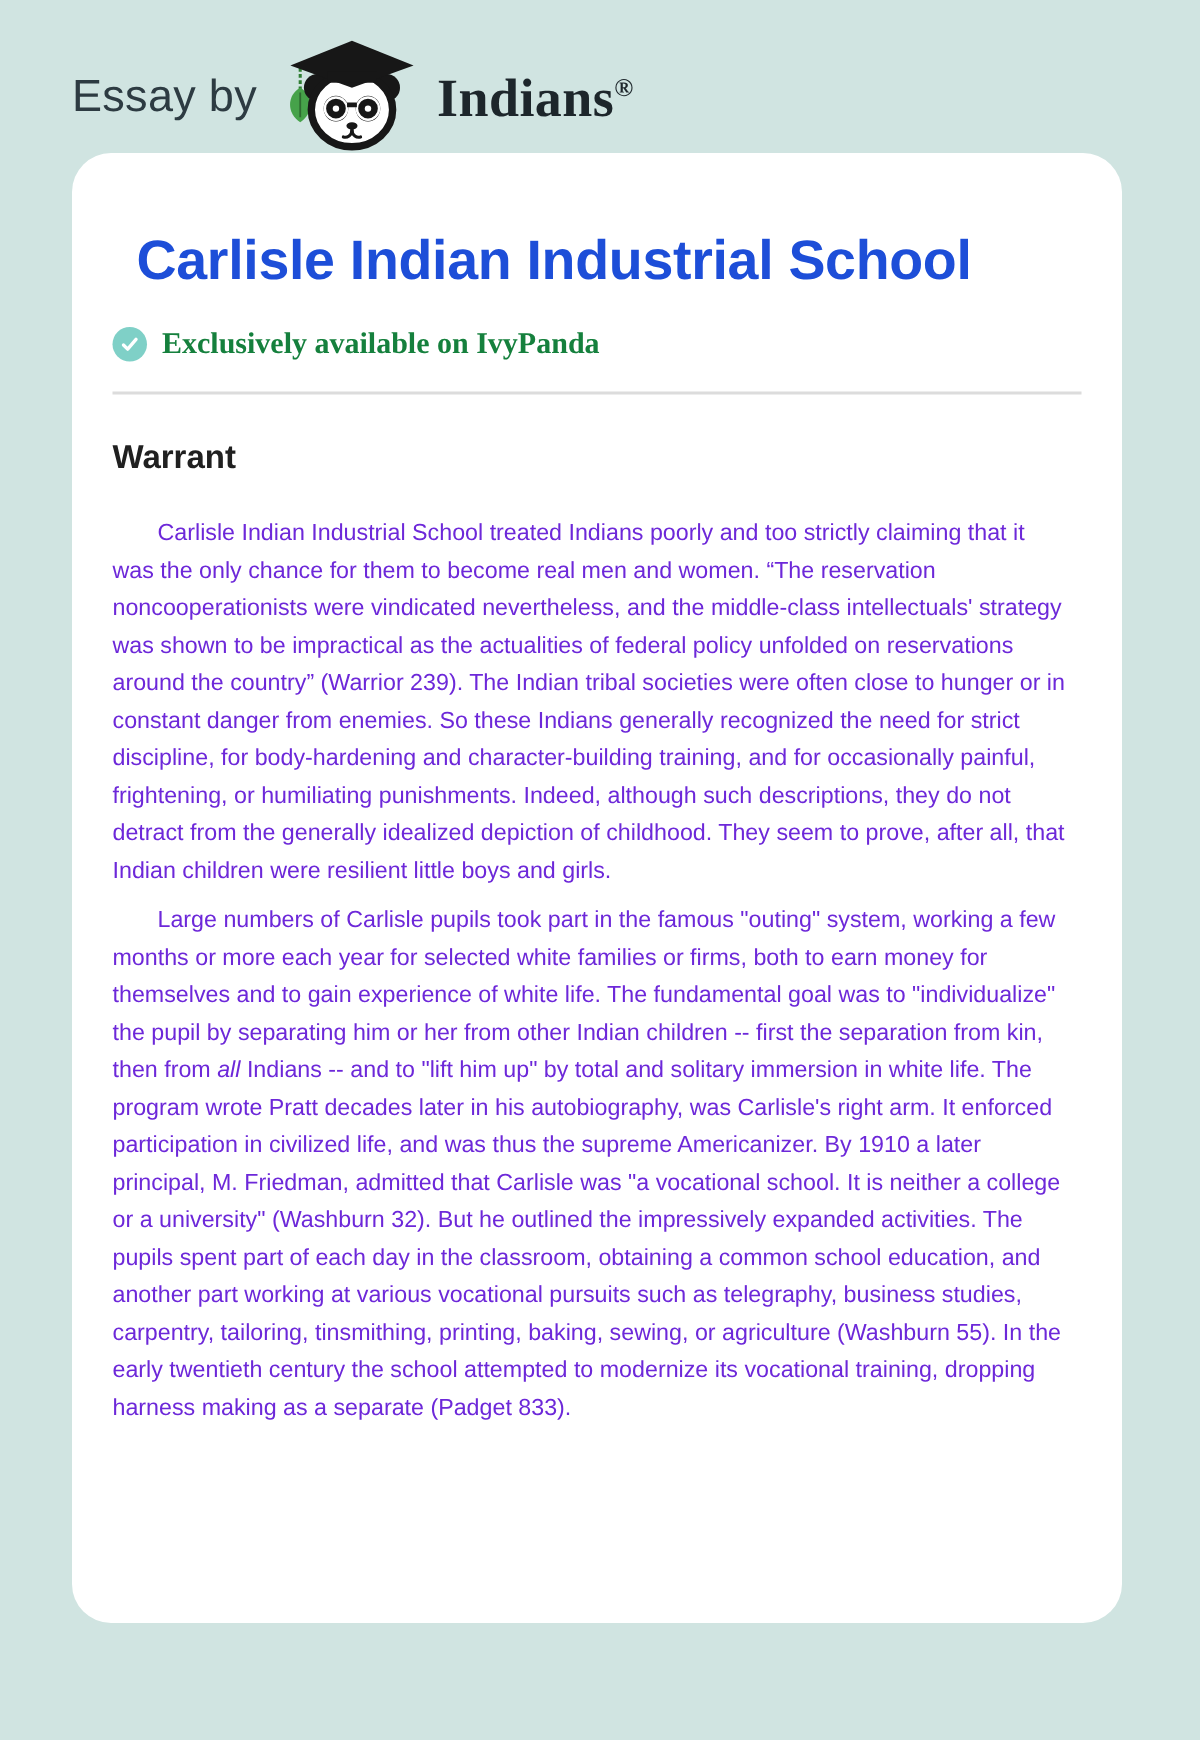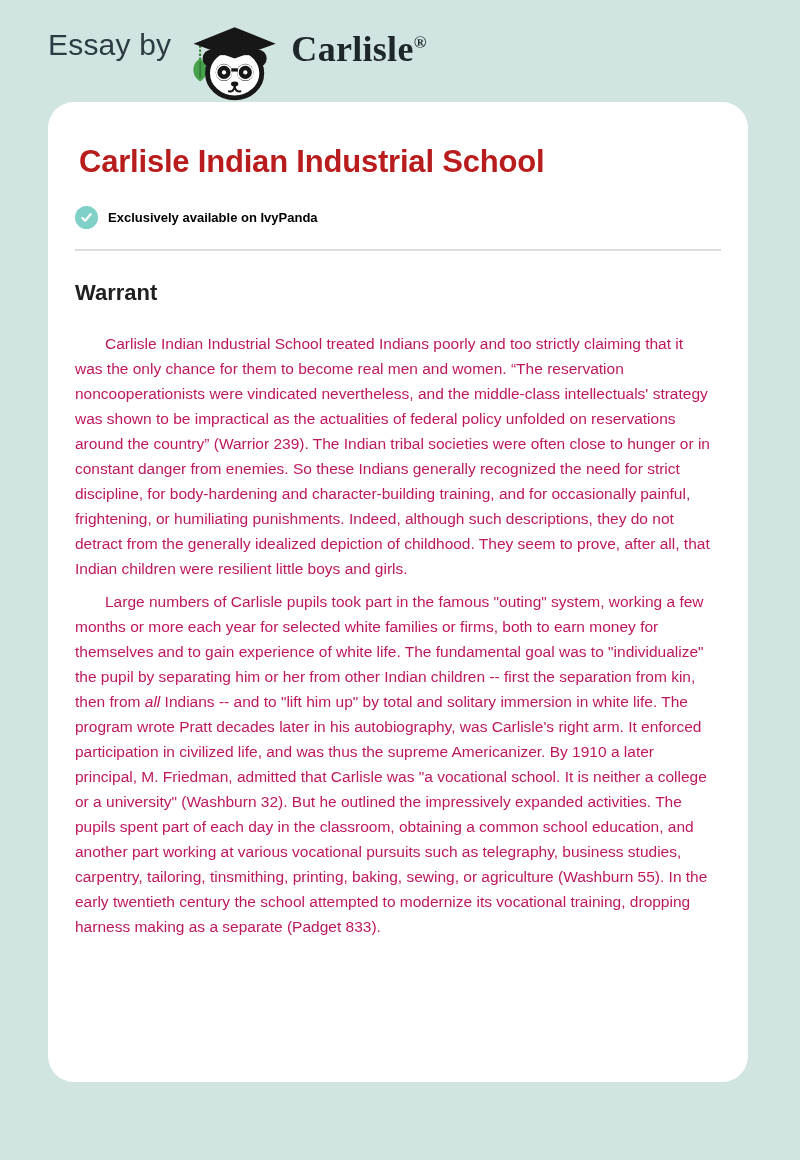--- a/index.html
+++ b/index.html
@@ -11,20 +11,21 @@
     width: 800px;
     min-height: 1160px;
     background: #d0e4e1;
     font-family: "Liberation Sans", sans-serif;
     color: #3a3a3a;
   }
 
   
   .site-header {
     display: flex;
+    align-items: center;
     padding: 28px 0 0 48px;
     height: 102px;
   }
   .essay-by {
     font-size: 30px;
     font-weight: 400;
     color: #2d3b42;
     letter-spacing: 0.2px;
   }
   .logo-wrap {
@@ -49,65 +50,66 @@
   
   .card {
     width: 700px;
     height: 980px;
     margin: 0 52px 50px 48px;
     background: #ffffff;
     border-radius: 26px;
     padding: 36px 34px 40px 27px;
   }
   .essay-title {
-    margin: 4px;
-    font-size: 31px;
+    margin: 16px;
+    font-size: 37px;
     line-height: 40px;
     font-weight: 700;
-    color: #b91c1c;
+    color: #1d4ed8;
     letter-spacing: -0.2px;
   }
   .badge-row {
     display: flex;
     align-items: center;
     gap: 10px;
     margin-top: 24px;
   }
   .badge-circle {
     width: 23px;
     height: 23px;
     border-radius: 50%;
     background: #7fd0c7;
     display: flex;
     align-items: center;
     justify-content: center;
     flex: 0 0 auto;
   }
   .badge-text {
-    font-size: 13px;
+    font-size: 20px;
     font-weight: 700;
-    color: #000000;
+    color: #15803d;
+    font-family: Liberation Serif, serif;
   }
   .divider {
     border: none;
     border-top: 2px solid #dcdcdc;
     margin: 20px -7px 0 0;
   }
   .section-heading {
     margin: 26px 0 0;
     font-size: 22px;
     line-height: 32px;
     font-weight: 700;
     color: #202020;
   }
   .essay-paragraph {
     margin: 22px 0 0;
     font-size: 15.5px;
     line-height: 25px;
-    color: #be185d;
+    color: #6d28d9;
     text-indent: 30px;
     max-width: 650px;
   }
   .essay-paragraph + .essay-paragraph {
     margin-top: 8px;
   }
   .essay-paragraph em { font-style: italic; }
 </style>
 </head>
 <body>
@@ -137,21 +139,21 @@
       <line x1="54" y1="54" x2="62" y2="54" stroke="#171717" stroke-width="4"></line>
       <circle cx="45" cy="57" r="2.6" fill="#ffffff"></circle>
       <circle cx="71" cy="57" r="2.6" fill="#ffffff"></circle>
 
       <ellipse cx="58" cy="71" rx="4.5" ry="3" fill="#171717"></ellipse>
       <path d="M58 74 C58 79 54 81 51 80" fill="none" stroke="#171717" stroke-width="2.5" stroke-linecap="round"></path>
       <path d="M58 74 C58 79 62 81 65 80" fill="none" stroke="#171717" stroke-width="2.5" stroke-linecap="round"></path>
     </svg>
   </span>
 
-  <span class="brand"><span>Carlisle</span><sup>®</sup></span>
+  <span class="brand"><span>Indians</span><sup>®</sup></span>
 </header>
 
 <main class="card">
   <h1 class="essay-title">Carlisle Indian Industrial School</h1>
 
   <div class="badge-row">
     <span class="badge-circle">
       <svg width="13" height="13" viewBox="0 0 14 14" aria-hidden="true">
         <polyline points="2.5,7.5 5.5,10.5 11.5,3.5" fill="none" stroke="#ffffff" stroke-width="2.4" stroke-linecap="round" stroke-linejoin="round"></polyline>
       </svg>

